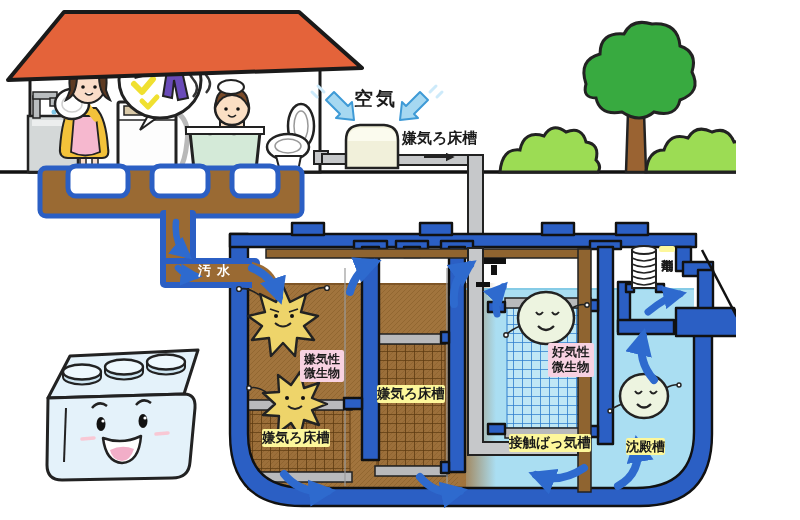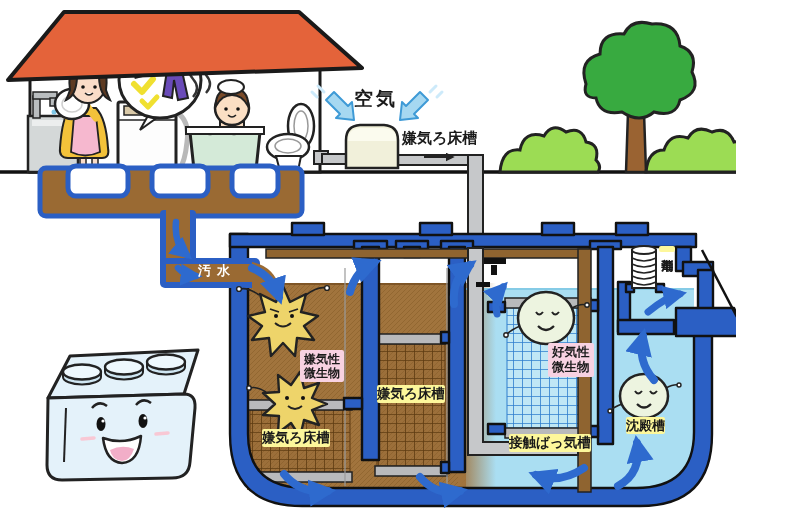--- a/index.html
+++ b/index.html
@@ -320,15 +320,15 @@
   <span style="display:block;">嫌気性</span>
   <span style="display:block;">微生物</span>
 </div>
 <div class="lbl tag-yellow" style="left:262px;top:429px;font-size:13.5px;">嫌気ろ床槽</div>
 <div class="lbl tag-yellow" style="left:377px;top:385px;font-size:13.5px;">嫌気ろ床槽</div>
 <div class="lbl tag-pink" style="left:548px;top:343px;font-size:12.5px;">
   <span style="display:block;">好気性</span>
   <span style="display:block;">微生物</span>
 </div>
 <div class="lbl tag-yellow" style="left:509px;top:386px;font-size:13.5px;margin-top:48px;">接触ばっ気槽</div>
-<div class="lbl tag-yellow" style="left:626px;top:417px;font-size:13px;">沈殿槽</div>
+<div class="lbl tag-yellow" style="left:626px;top:438px;font-size:13px;">沈殿槽</div>
 <div class="lbl tag-yellow v-label" style="left:659px;top:246px;font-size:12px;">消毒剤</div>
 </div>
 
 </body></html>

